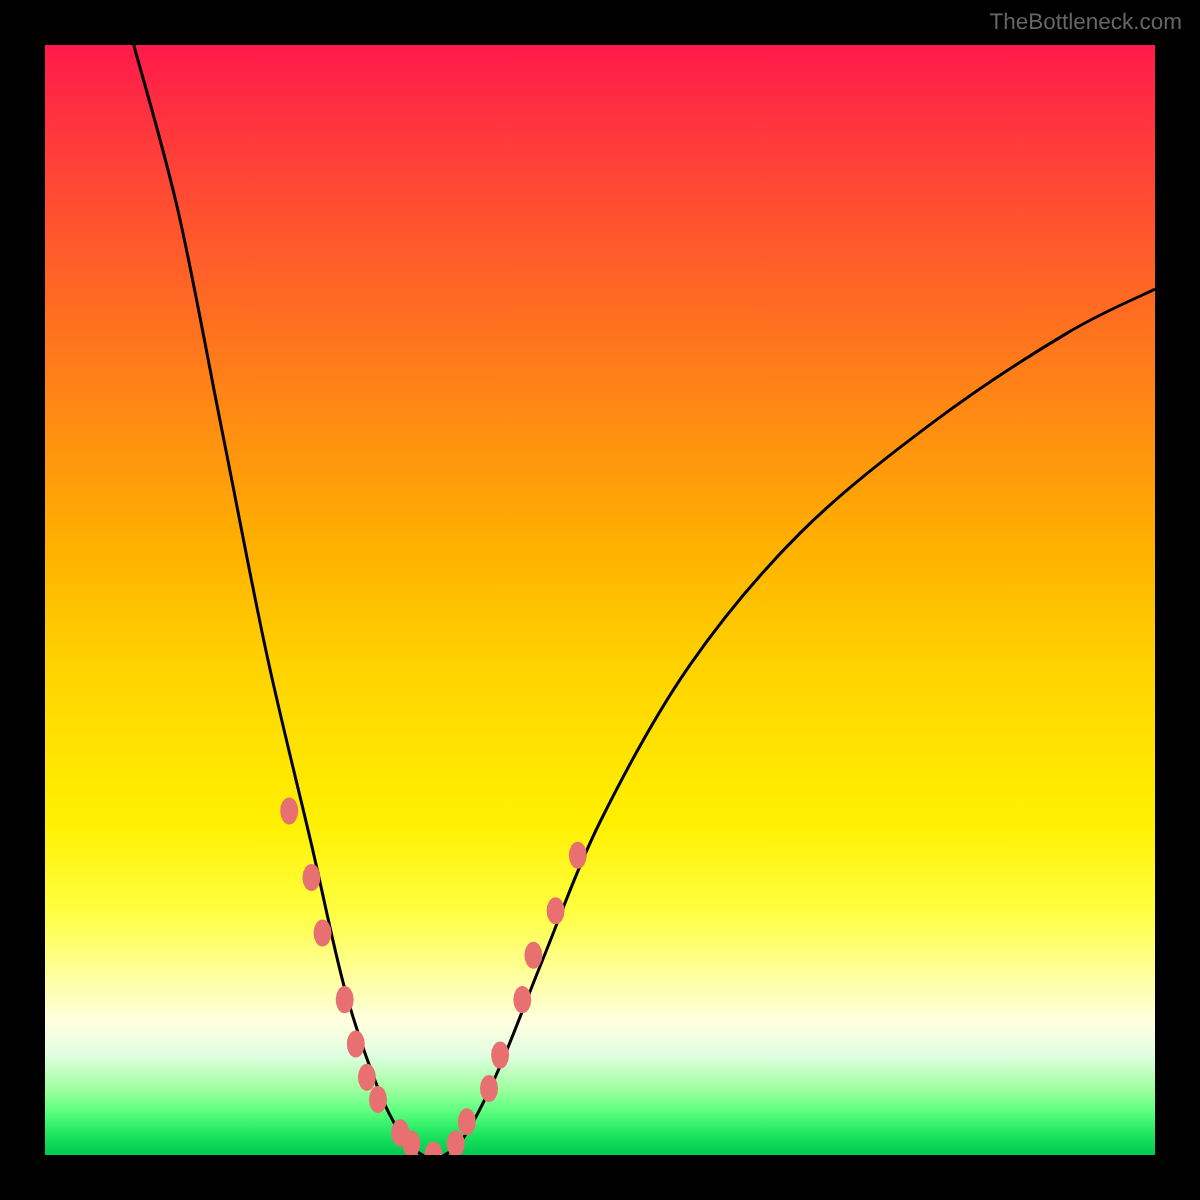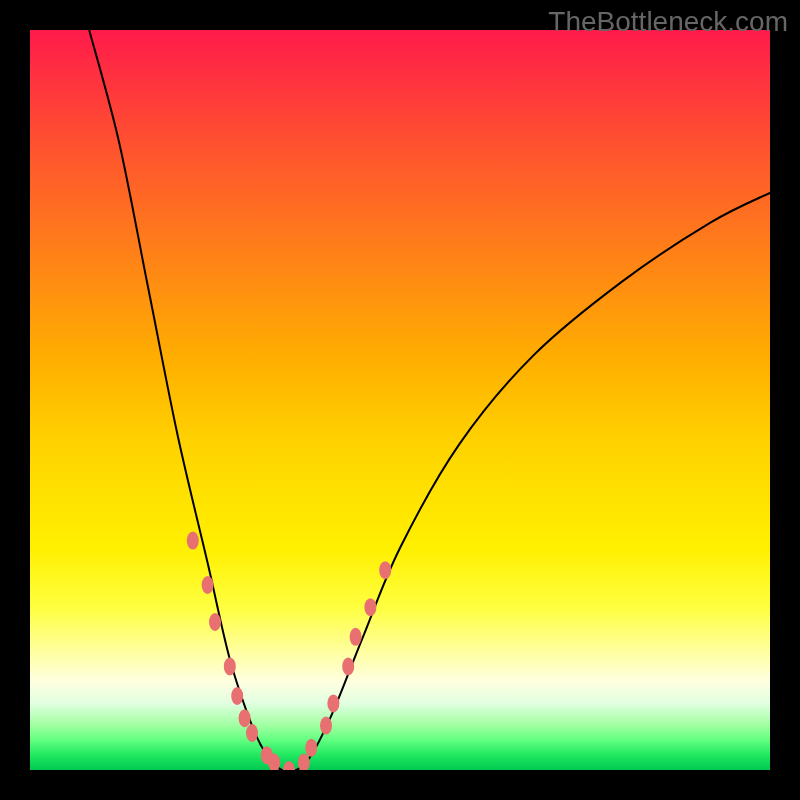--- a/index.html
+++ b/index.html
@@ -27,21 +27,21 @@
       #a0ffa0 94%,
       #60ff80 96%,
       #20e860 98%,
       #00c850 100%);
   }
   .watermark {
     position: absolute;
     top: 6px;
     right: 12px;
     color: #666;
-    font-size: 28px;
+    font-size: 15px;
     font-weight: 400;
     z-index: 10;
   }
   svg.curves {
     position: absolute;
     top: 30px;
     left: 30px;
     width: 740px;
     height: 740px;
     z-index: 5;

